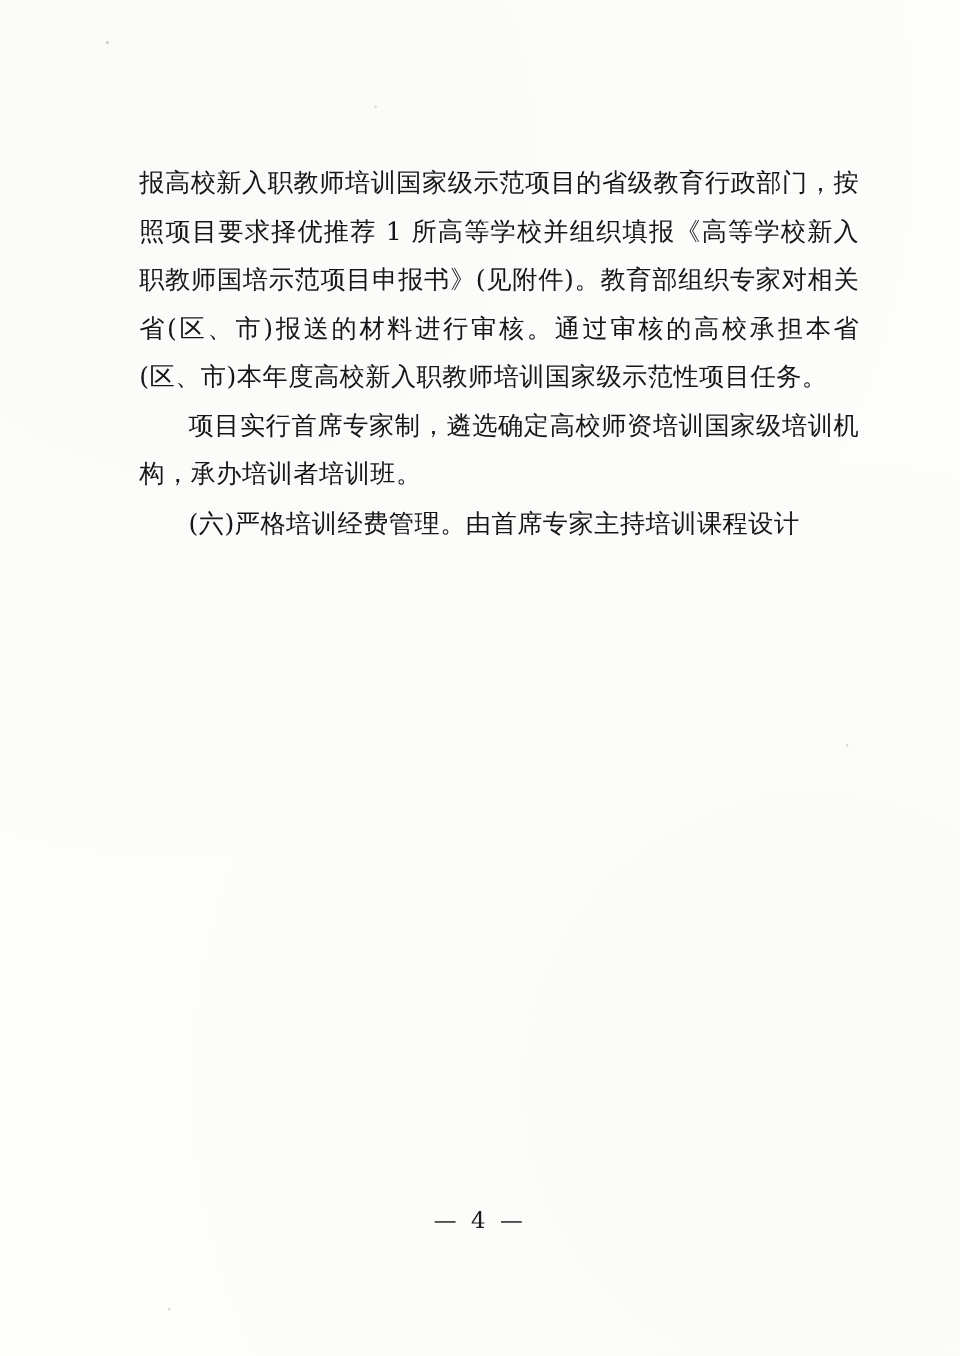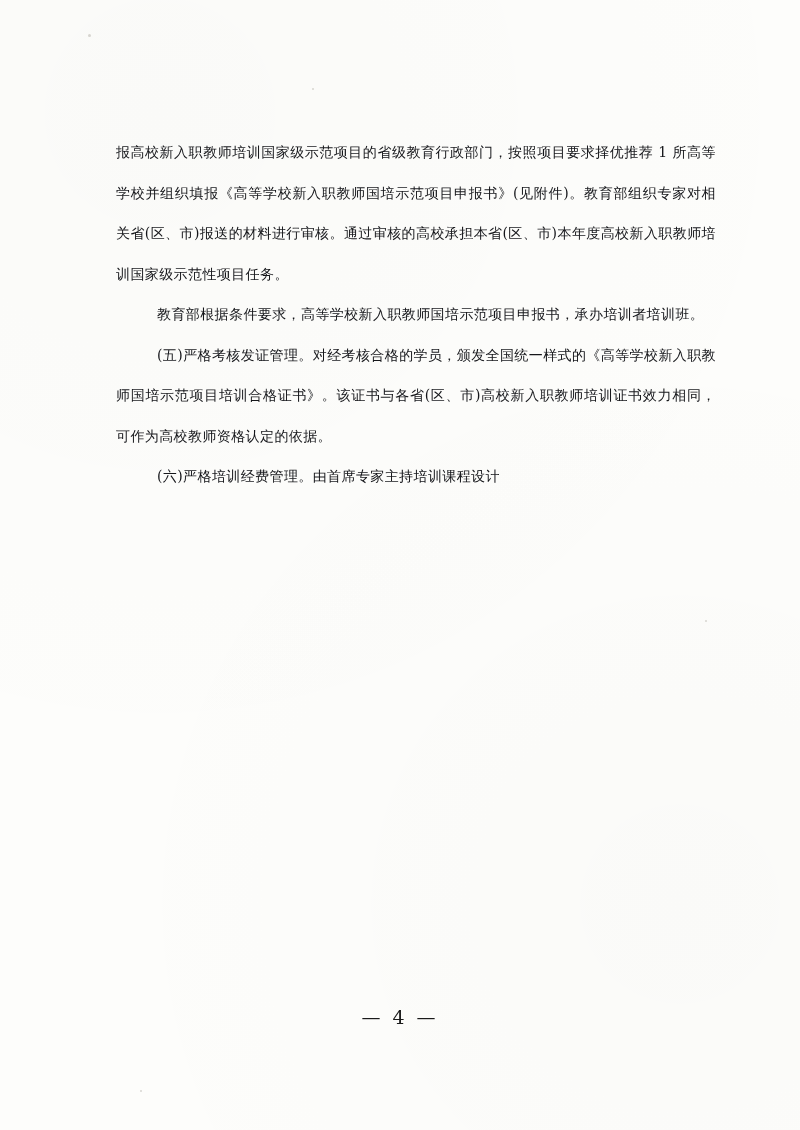--- a/index.html
+++ b/index.html
@@ -31,21 +31,21 @@
     opacity: .55;
   }
   .content {
     position: absolute;
     left: 116px;
     top: 132px;
     width: 600px;
   }
   p.para {
     margin: 0 0 0 0;
-    font-size: 14px;
+    font-size: 21px;
     line-height: 40.5px;
     letter-spacing: 0.4px;
     text-align: justify;
     text-justify: inter-ideograph;
     color: #15161a;
     font-family: "DejaVu Serif", "Liberation Serif", serif;
   }
   p.indent {
     text-indent: 41px;
   }
@@ -65,19 +65,18 @@
 <body>
 
 <div class="page">
   <div class="speck" style="left:88px;  top:34px;  width:3px; height:3px;"></div>
   <div class="speck" style="left:312px; top:88px;  width:2px; height:2px;"></div>
   <div class="speck" style="left:705px; top:620px; width:2px; height:2px;"></div>
   <div class="speck" style="left:140px; top:1090px;width:2px; height:2px;"></div>
 
   <div class="content">
     <p class="para">报高校新入职教师培训国家级示范项目的省级教育行政部门，按照项目要求择优推荐 1 所高等学校并组织填报《高等学校新入职教师国培示范项目申报书》(见附件)。教育部组织专家对相关省(区、市)报送的材料进行审核。通过审核的高校承担本省(区、市)本年度高校新入职教师培训国家级示范性项目任务。</p>
-    <p class="para indent">教育部根据条件要求，高等学校新入职教师国培示范项目申报书，承办培训者培训班。</p>
-    <p class="para indent">(五)严格考核发证管理。对经考核合格的学员，颁发全国统一样式的《高等学校新入职教师国培示范项目培训合格证书》。该证书与各省(区、市)高校新入职教师培训证书效力相同，可作为高校教师资格认定的依据。</p>
+    <p class="para indent">项目实行首席专家制，遴选确定高校师资培训国家级培训机构，承办培训者培训班。</p>
     <p class="para indent">(六)严格培训经费管理。由首席专家主持培训课程设计</p>
   </div>
 
   <div class="footer">— 4 —</div>
 </div>
 
 </body></html>

